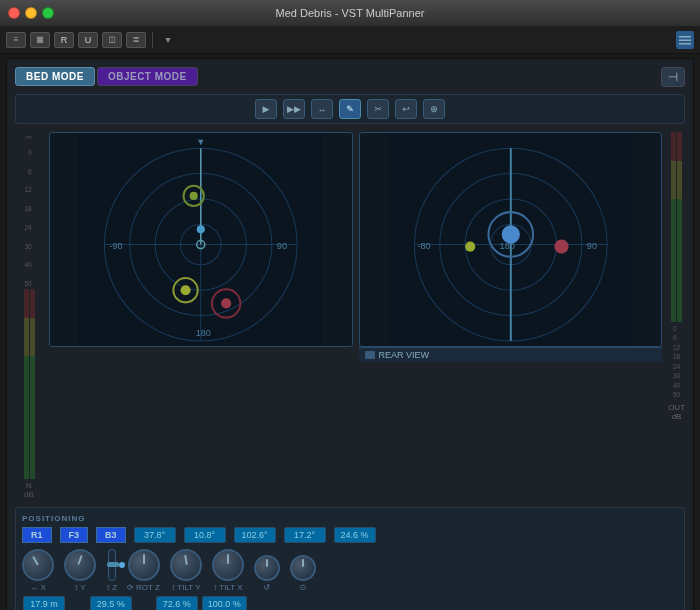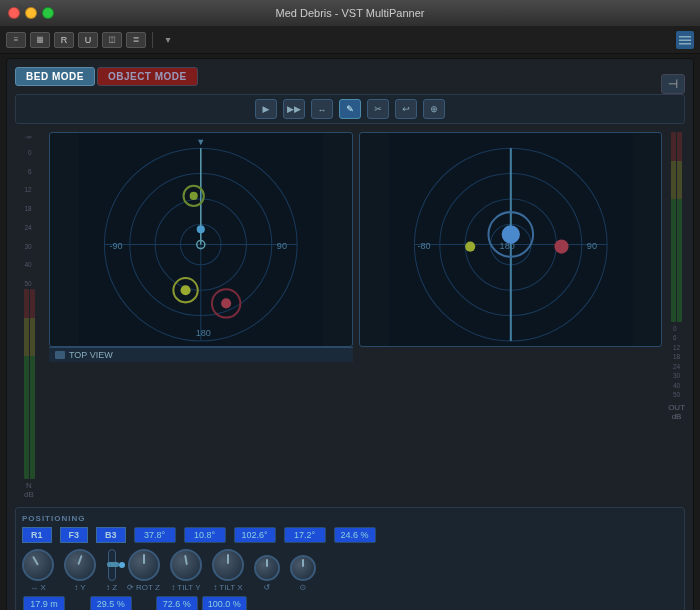--- a/index.html
+++ b/index.html
@@ -96,21 +96,21 @@
       border: 1px solid #555;
       cursor: pointer;
       letter-spacing: 0.5px;
     }
     .mode-btn.active {
       background: #3a6a8a;
       color: #fff;
       border-color: #5a8aaa;
     }
     .mode-btn.inactive {
-      background: #7f1d1d;
+      background: #4c1d95;
       color: #99b;
       border-color: #445;
     }
     .mode-reset {
       margin-left: auto;
       width: 24px;
       height: 20px;
       background: #2a3a4a;
       border: 1px solid #445;
       border-radius: 3px;
@@ -214,21 +214,21 @@
       padding: 2px 8px;
       background: #1d4ed8;
       border: 1px solid #3a6a9a;
       border-radius: 0;
       color: #acd;
       font-size: 9px;
       cursor: pointer;
       font-weight: bold;
     }
     .value-display {
-      background: #1d4ed8;
+      background: #0369a1;
       border: 1px solid #2a4a6a;
       border-radius: 2px;
       padding: 2px 5px;
       font-size: 9px;
       color: #8cd;
       min-width: 42px;
       text-align: center;
     }
 
     
@@ -363,21 +363,21 @@
         #2a8a2a 0%, #2a8a2a 65%,
         #8a8a2a 65%, #8a8a2a 85%,
         #8a2a2a 85%, #8a2a2a 100%
       );
       border-radius: 1px;
       opacity: 0.4;
     }
 
     .header-row {
       display: flex;
-      align-items: flex-end;
+      align-items: flex-start;
       width: 100%;
     }
 
     
     .knob-rot-left::after { transform: translateX(-50%) rotate(-30deg); transform-origin: bottom center; top: 4px; }
     .knob-rot-mid::after { transform: translateX(-50%) rotate(20deg); top: 4px; }
     .knob-rot-right::after { transform: translateX(-50%) rotate(-10deg); top: 4px; }
   </style>
 </head>
 <body>
@@ -478,24 +478,20 @@
 
           <circle cx="120" cy="95" r="4" fill="#4a9acc"></circle>
 
           <circle cx="145" cy="168" r="14" fill="none" stroke="#7a2a3a" stroke-width="2"></circle>
           <circle cx="145" cy="168" r="5" fill="#9a3a4a"></circle>
 
           <circle cx="113" cy="62" r="10" fill="none" stroke="#6a8a30" stroke-width="2"></circle>
           <circle cx="113" cy="62" r="4" fill="#7a9a30"></circle>
         </svg>
       </div>
-      <div class="view-label">
-        <div class="view-icon"></div>
-        <span>TOP VIEW</span>
-      </div>
     </div>
 
     <div class="view-panel">
       <div class="view-box" style="height: 215px;">
         <svg class="radar-svg" viewBox="0 0 240 210" xmlns="http://www.w3.org/2000/svg">
           <rect width="240" height="210" fill="#0a1520"></rect>
 
           <circle cx="120" cy="110" r="95" fill="none" stroke="#1a3a5a" stroke-width="1"></circle>
           <circle cx="120" cy="110" r="70" fill="none" stroke="#1a3a5a" stroke-width="1"></circle>
           <circle cx="120" cy="110" r="45" fill="none" stroke="#1a3a5a" stroke-width="1"></circle>
@@ -510,20 +506,24 @@
 
           <line x1="120" y1="15" x2="120" y2="205" stroke="#4a8aaa" stroke-width="2" opacity="0.8"></line>
 
           <circle cx="120" cy="100" r="22" fill="none" stroke="#3a6a9a" stroke-width="2"></circle>
           <circle cx="120" cy="100" r="9" fill="#4a8acc"></circle>
 
           <circle cx="80" cy="112" r="5" fill="#9aaa30"></circle>
 
           <circle cx="170" cy="112" r="7" fill="#9a3a4a"></circle>
         </svg>
+      </div>
+      <div class="view-label">
+        <div class="view-icon"></div>
+        <span>REAR VIEW</span>
       </div>
     </div>
 
     <div style="display:flex; flex-direction:column; align-items:center;">
       <div class="vu-bars-col" style="margin-bottom:2px;">
         <div class="vu-single-bar"></div>
         <div class="vu-single-bar"></div>
       </div>
       <div style="font-size:6.5px; color:#556; line-height:1.45; text-align:left;">
         <div>0</div>

